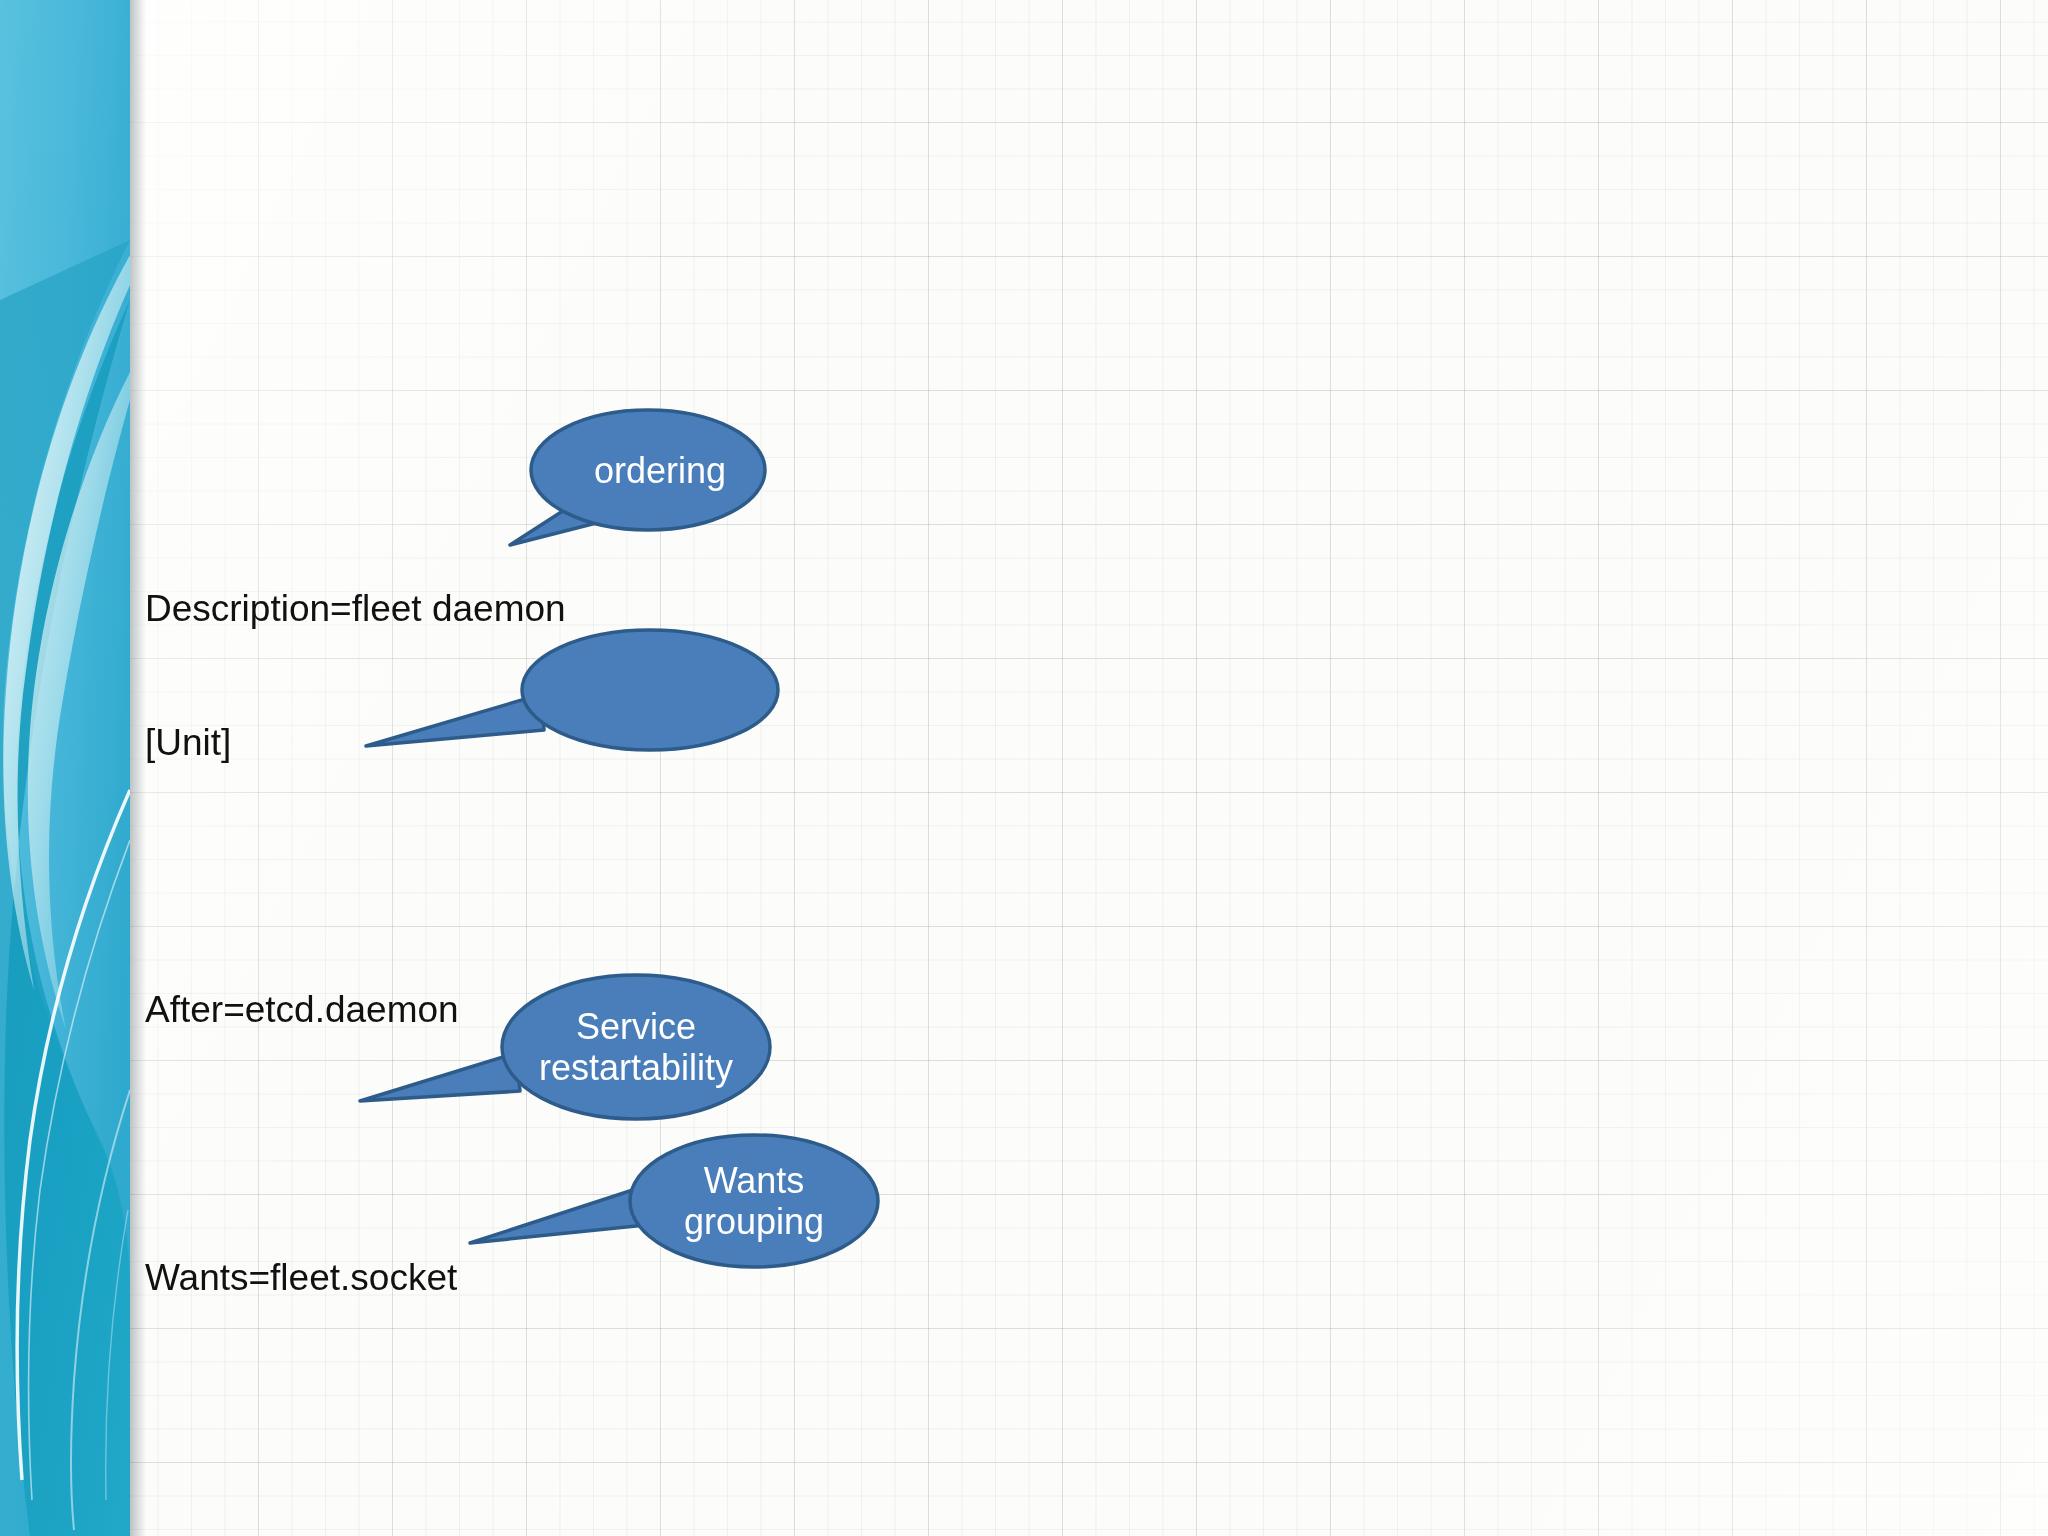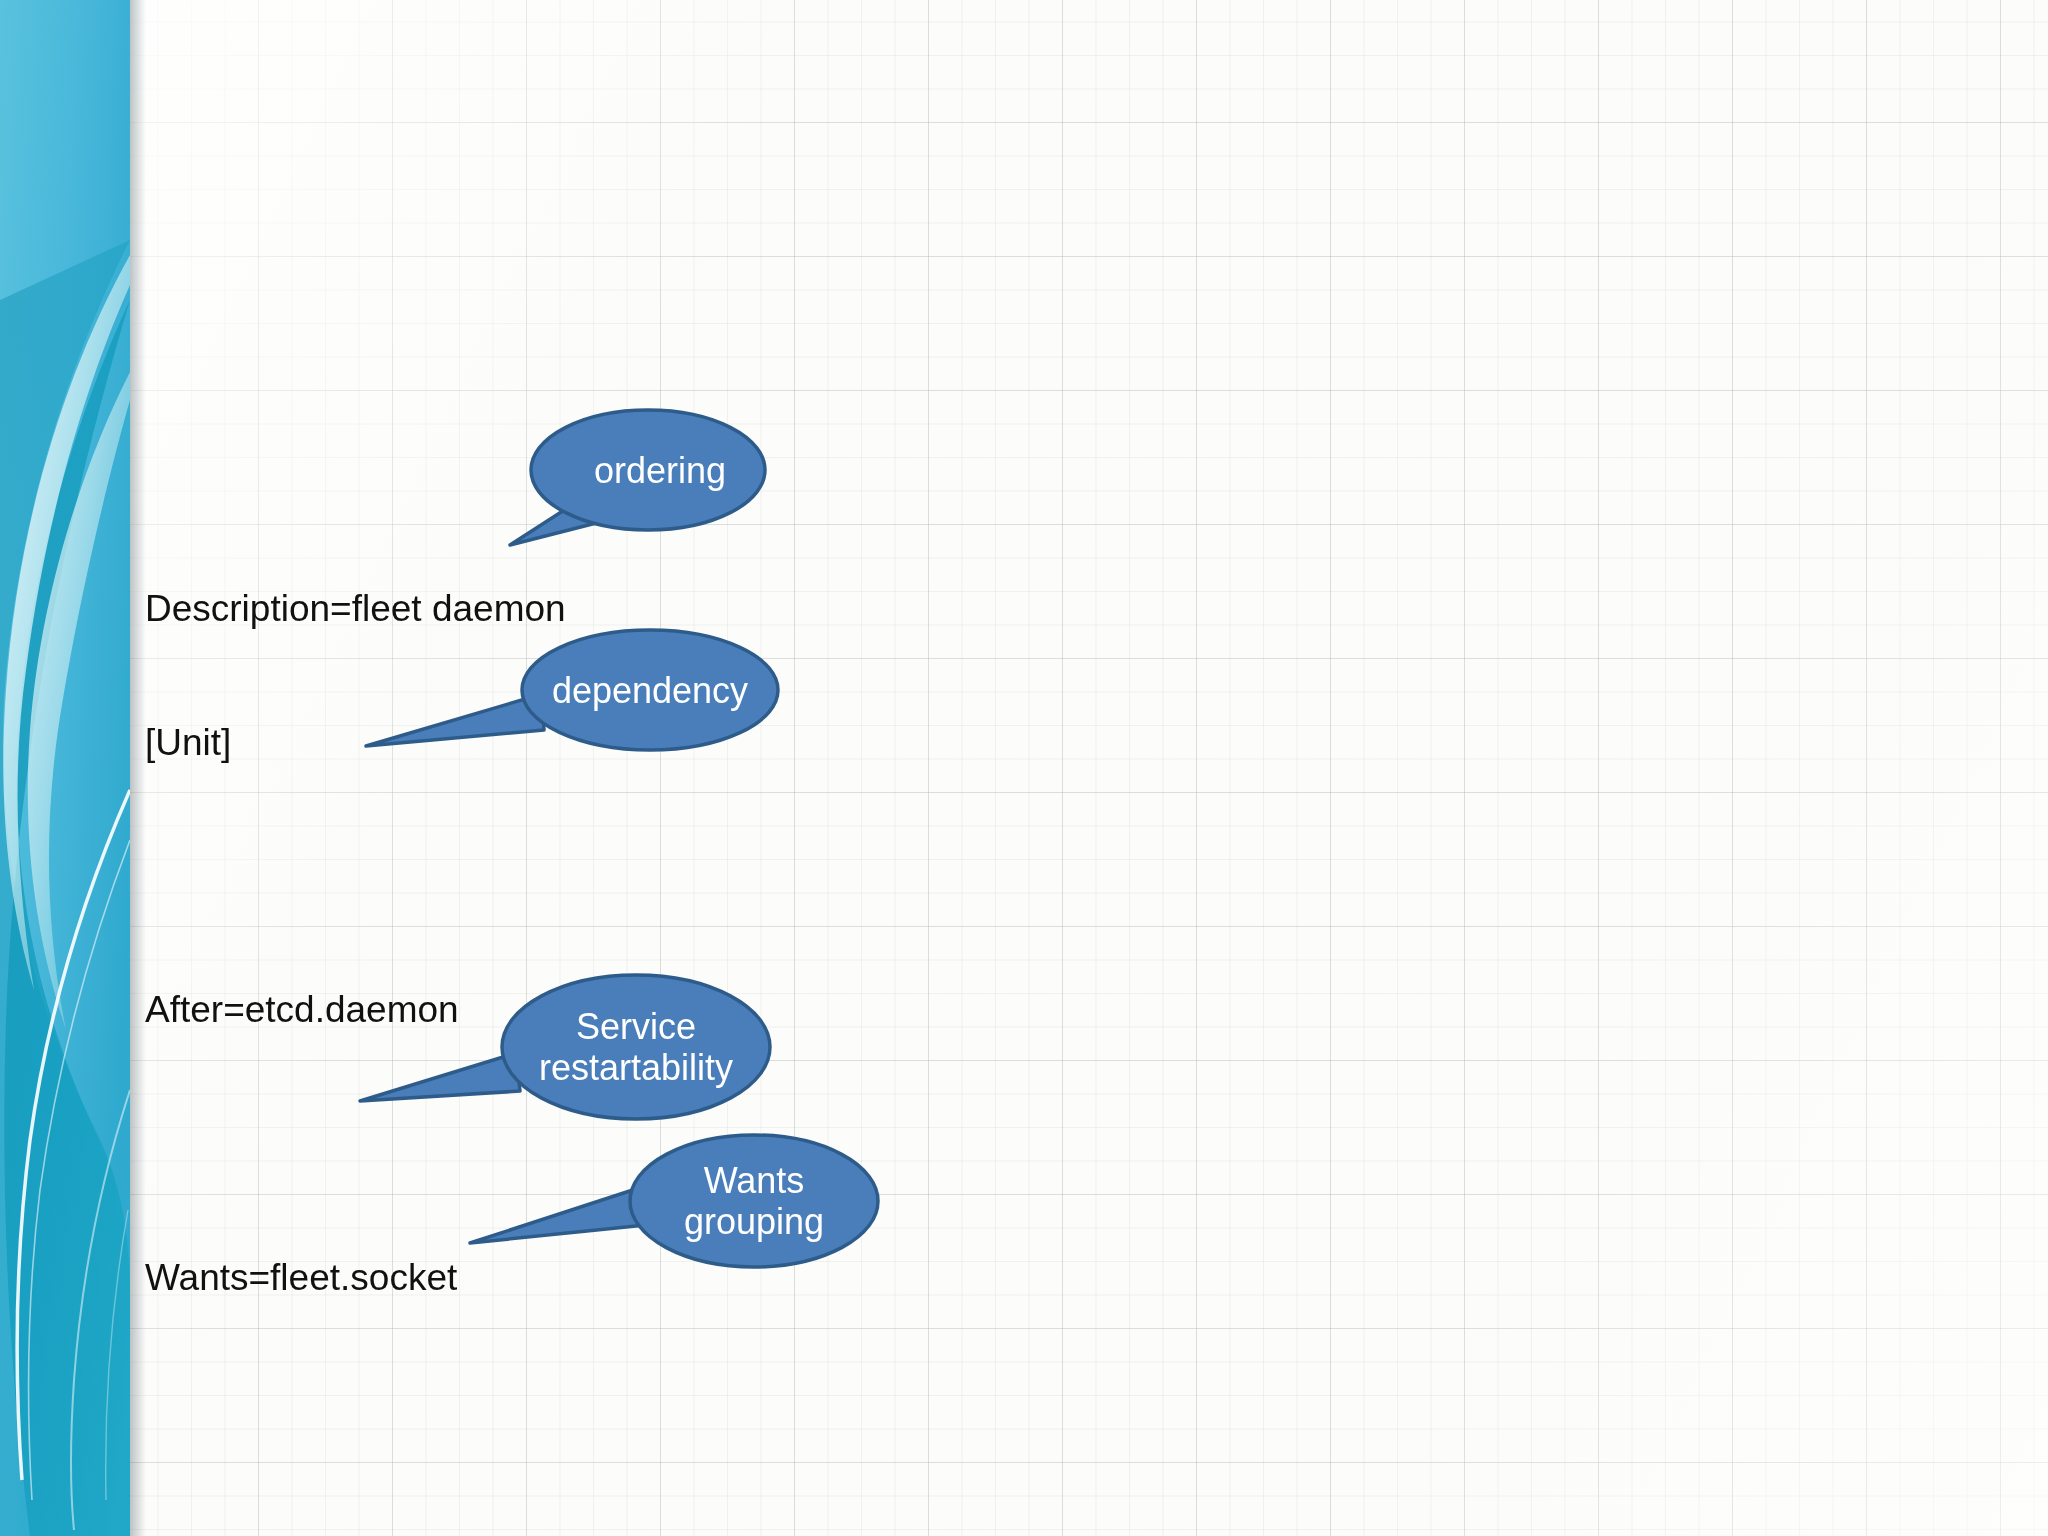--- a/index.html
+++ b/index.html
@@ -201,21 +201,20 @@
       <ellipse cx="178" cy="75" rx="117" ry="60" fill="#4A7EBB" stroke="#2E5C8A" stroke-width="3.5"></ellipse>
     </svg>
     <div class="co-label" style="left:61px; top:45px; width:234px; height:60px;margin-left:12px;">ordering</div>
   </div>
 
   <div class="callout co2">
     <svg width="460" height="180" viewBox="0 0 460 180">
       <path d="M 36,136 L 212,84 L 214,120 Z" fill="#4A7EBB" stroke="#2E5C8A" stroke-width="3.5" stroke-linejoin="round"></path>
       <ellipse cx="320" cy="80" rx="128" ry="60" fill="#4A7EBB" stroke="#2E5C8A" stroke-width="3.5"></ellipse>
     </svg>
-    <div class="co-label" style="left:192px; top:50px; width:256px; height:60px;">dependency</div>
   </div>
 
   <div class="callout co3">
     <svg width="460" height="200" viewBox="0 0 460 200">
       <path d="M 30,146 L 186,98 L 190,136 Z" fill="#4A7EBB" stroke="#2E5C8A" stroke-width="3.5" stroke-linejoin="round"></path>
       <ellipse cx="306" cy="92" rx="134" ry="72" fill="#4A7EBB" stroke="#2E5C8A" stroke-width="3.5"></ellipse>
     </svg>
     <div class="co-label" style="left:172px; top:48px; width:268px; height:88px; flex-direction:column;">
       <span>Service</span>
       <span>restartability</span>

